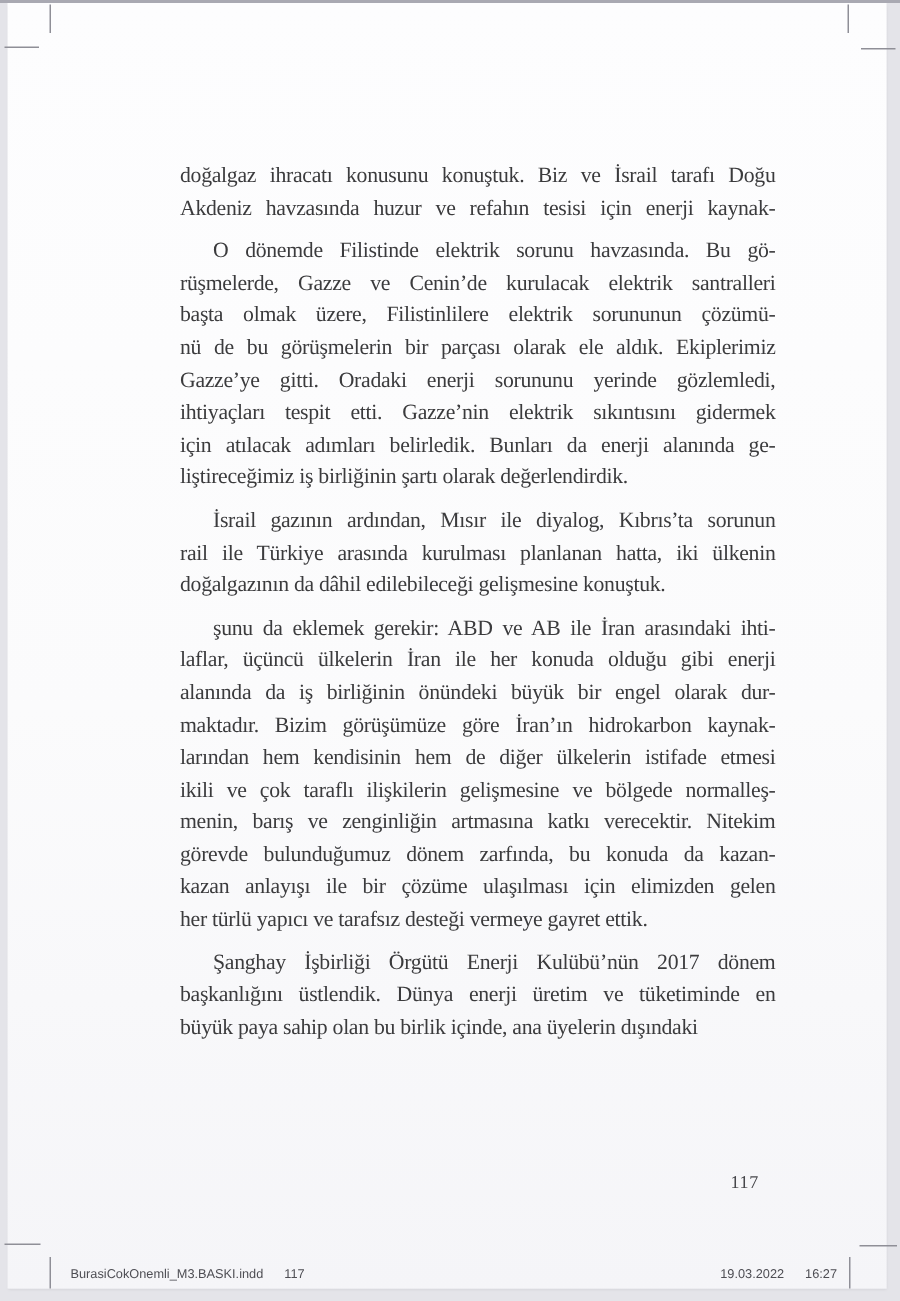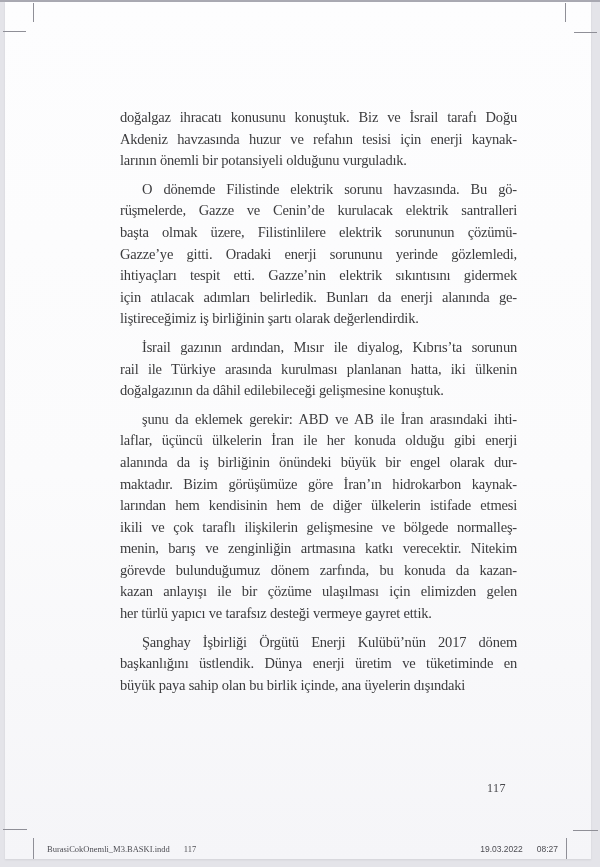--- a/index.html
+++ b/index.html
@@ -35,41 +35,41 @@
   .line{text-align:justify;text-align-last:justify;-moz-text-align-last:justify;}
   .line.last{text-align-last:left;-moz-text-align-last:left;}
   .page-number{
     position:absolute;left:115px;top:779px;width:386px;
     text-align:right;font-size:12px;color:var(--pagenum);letter-spacing:0.5px;
   }
   .slug{
     position:absolute;top:844px;font-family:"Liberation Sans",sans-serif;
     font-size:8.5px;color:var(--slug);white-space:nowrap;
   }
-  .slug-left{left:47px;font-family:Liberation Serif, serif;}
+  .slug-left{left:47px;}
   .slug-right{right:42px;text-align:right;}
   .slug .gap{display:inline-block;width:14px;}
 </style>
 </head>
 <body>
 
 <div class="canvas">
   <div class="top-edge"></div>
 
   <div class="paper">
     <div class="text-block" id="text-block">
         <div class="para">
           <div class="line">doğalgaz ihracatı konusunu konuştuk. Biz ve İsrail tarafı Doğu</div>
           <div class="line">Akdeniz havzasında huzur ve refahın tesisi için enerji kaynak-</div>
-          <div class="line last">larının önemli bir potansiyeli olduğunu vurguladık.</div>
         </div>
         <div class="para indent">
           <div class="line">O dönemde Filistinde elektrik sorunu havzasında. Bu gö-</div>
           <div class="line">rüşmelerde, Gazze ve Cenin’de kurulacak elektrik santralleri</div>
           <div class="line">başta olmak üzere, Filistinlilere elektrik sorununun çözümü-</div>
+          <div class="line">nü de bu görüşmelerin bir parçası olarak ele aldık. Ekiplerimiz</div>
           <div class="line">Gazze’ye gitti. Oradaki enerji sorununu yerinde gözlemledi,</div>
           <div class="line">ihtiyaçları tespit etti. Gazze’nin elektrik sıkıntısını gidermek</div>
           <div class="line">için atılacak adımları belirledik. Bunları da enerji alanında ge-</div>
           <div class="line last">liştireceğimiz iş birliğinin şartı olarak değerlendirdik.</div>
         </div>
         <div class="para indent">
           <div class="line">İsrail gazının ardından, Mısır ile diyalog, Kıbrıs’ta sorunun</div>
           <div class="line">rail ile Türkiye arasında kurulması planlanan hatta, iki ülkenin</div>
           <div class="line last">doğalgazının da dâhil edilebileceği gelişmesine konuştuk.</div>
         </div>
@@ -100,15 +100,15 @@
   <div class="crop tr-h"></div>
   <div class="crop bl-h"></div>
   <div class="crop bl-v"></div>
   <div class="crop br-h"></div>
   <div class="crop br-v"></div>
 
   <div class="slug slug-left">
     <span>BurasiCokOnemli_M3.BASKI.indd</span><span class="gap"></span><span>117</span>
   </div>
   <div class="slug slug-right">
-    <span>19.03.2022</span><span class="gap"></span><span>08:27</span>
+    <span>19.03.2022</span><span class="gap"></span><span>16:27</span>
   </div>
 </div>
 
 </body></html>

